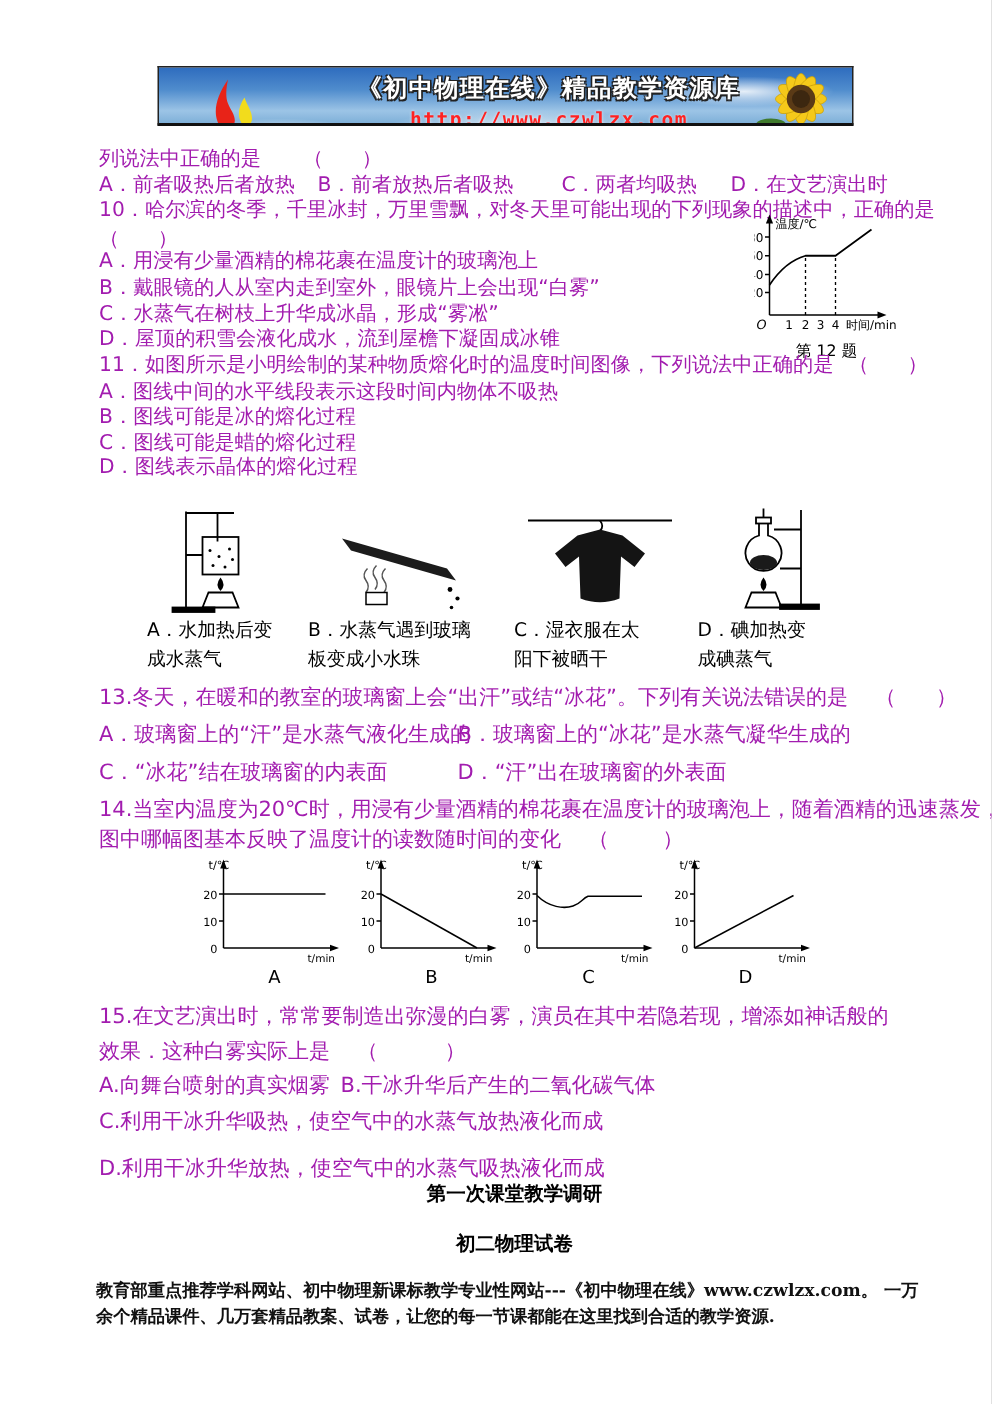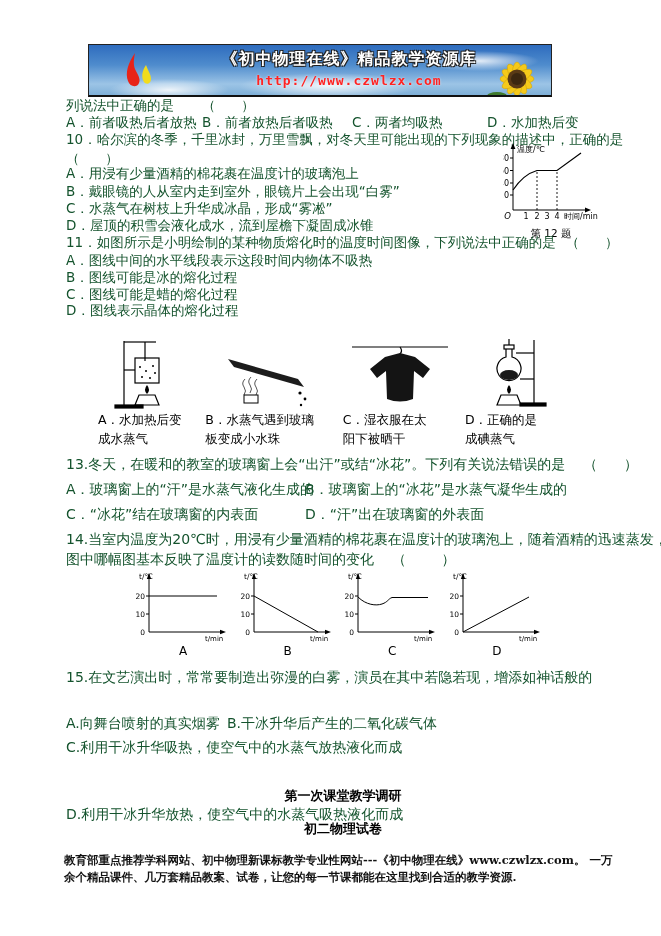--- a/index.html
+++ b/index.html
@@ -4,46 +4,46 @@
 <style>
   * { margin:0; padding:0; box-sizing:border-box; }
   body { background:#888; }
   .page {
     position:relative; width:661px; height:936px; background:#ffffff;
     margin:0 auto; overflow:hidden; color:#000;
     font-family:"DejaVu Sans","Liberation Sans",sans-serif;
   }
   
   .banner {
-    position:absolute; left:88px; top:44px; width:464px; height:53px;
+    position:absolute; left:105px; top:44px; width:464px; height:40px;
     background:linear-gradient(180deg,#2e6cbe 0%,#4f8ccd 40%,#9cc4e6 78%,#7fb0d8 100%);
     border:1px solid #222; border-bottom:2px solid #111; overflow:hidden;
   }
   .cloud { position:absolute; background:radial-gradient(closest-side,rgba(255,255,255,.85),rgba(255,255,255,0)); }
   .c1 { left:150px; top:28px; width:180px; height:26px; }
   .c2 { left:20px;  top:34px; width:120px; height:22px; }
   .c3 { left:330px; top:6px;  width:120px; height:20px; }
   .logo { position:absolute; left:30px; top:5px; width:44px; height:44px; }
   .banner-text { position:absolute; left:110px; top:4px; width:300px; text-align:center; }
   .banner-title {
     font-size:16px; font-weight:bold; color:#fff; letter-spacing:1px; white-space:nowrap;
     text-shadow:1px 1px 0 #222, -1px -1px 0 #222, 1px -1px 0 #222, -1px 1px 0 #222;
   }
   .banner-url {
     margin-top:3px; font-size:13px; font-weight:bold; color:#ff2222; letter-spacing:1px;
     font-family:"DejaVu Sans Mono","Liberation Mono",monospace;
     text-shadow:0 0 2px rgba(255,255,255,.7);
   }
   .sunflower { position:absolute; right:-4px; bottom:-6px; width:74px; height:52px; }
   
-  .line { position:absolute; left:66px; font-size:13.5px; white-space:pre; color:#14532d; }
+  .line { position:absolute; left:66px; font-size:13.5px; white-space:pre; color:#a21caf; }
   .sz14 { font-size:14px; }
   .opt-a136 { display:inline-block; width:136px; }
-  .opt-b150 { display:inline-block; width:150px; }
-  .opt-c135 { display:inline-block; width:135px; }
+  .opt-b150 { display:inline-block; width:150px;text-align:center; }
+  .opt-c135 { display:inline-block; width:135px;text-align:center; }
   .opt-w239 { display:inline-block; width:239px; }
   .opt-w161 { display:inline-block; width:161px; }
   .paren-gap28 { margin-left:28px; }
   .paren-gap26 { margin-left:26px; }
   .paren-gap18 { margin-left:18px; }
   .paren-gap10 { margin-left:10px; }
   
   .melt-graph { position:absolute; left:503px; top:142px; width:110px; }
   .melt-caption { width:96px; text-align:center; font-size:10.5px; margin-top:1px; }
   svg text { font-family:"DejaVu Sans","Liberation Sans",sans-serif; fill:#000; }
@@ -90,21 +90,21 @@
         <ellipse cx="36" cy="30" rx="17" ry="5.5" transform="rotate(120 36 30)"></ellipse>
         <ellipse cx="36" cy="30" rx="17" ry="5.5" transform="rotate(150 36 30)"></ellipse>
       </g>
       <circle cx="36" cy="30" r="9.5" fill="#5a3a16"></circle>
       <circle cx="36" cy="30" r="6" fill="#3c2710"></circle>
       <ellipse cx="16" cy="47" rx="10" ry="4" fill="#3f7a2c"></ellipse>
     </svg>
   </div>
 
   <div class="line" style="top:97px"><span>列说法中正确的是</span><span class="paren-gap28">（      ）</span></div>
-  <div class="line" style="top:114px"><span class="opt-a136">A．前者吸热后者放热</span><span class="opt-b150">B．前者放热后者吸热</span><span class="opt-c135">C．两者均吸热</span><span>D．水加热后变</span></div>
+  <div class="line" style="top:114px"><span class="opt-a136">A．前者吸热后者放热</span><span class="opt-b150">B．前者放热后者吸热</span><span class="opt-c135">C．两者均吸热</span><span>D．在文艺演出时</span></div>
 
   <div class="line" style="top:131px">10．哈尔滨的冬季，千里冰封，万里雪飘，对冬天里可能出现的下列现象的描述中，正确的是</div>
   <div class="line" style="top:150px">（      ）</div>
   <div class="line" style="top:165px">A．用浸有少量酒精的棉花裹在温度计的玻璃泡上</div>
   <div class="line" style="top:183px">B．戴眼镜的人从室内走到室外，眼镜片上会出现“白雾”</div>
   <div class="line" style="top:200px">C．水蒸气在树枝上升华成冰晶，形成“雾凇”</div>
   <div class="line" style="top:217px">D．屋顶的积雪会液化成水，流到屋檐下凝固成冰锥</div>
 
   <div class="melt-graph">
     <svg width="110" height="80" viewBox="0 0 110 80">
@@ -211,21 +211,21 @@
           <line x1="58" y1="16" x2="40" y2="16"></line>
           <line x1="58" y1="42" x2="44" y2="42"></line>
           <line x1="33" y1="2" x2="33" y2="8"></line>
           <rect x="28" y="8" width="10" height="4"></rect>
           <path d="M30,12 v8 a12,12 0 1 0 6,0 v-8"></path>
         </g>
         <ellipse cx="33" cy="38" rx="9" ry="5" fill="#1a1a1a"></ellipse>
         <path d="M33,48 q4,5 0,9 q-4,-4 0,-9" fill="#000"></path>
         <path d="M25,58 h16 l4,10 h-24 z" fill="none" stroke="#000" stroke-width="1.2"></path>
       </svg>
-      <div class="fig-cap">D．正确的是</div>
+      <div class="fig-cap">D．碘加热变</div>
       <div class="fig-cap">成碘蒸气</div>
     </div>
   </div>
 
   <div class="line sz14" style="top:456px"><span>13.冬天，在暖和的教室的玻璃窗上会“出汗”或结“冰花”。下列有关说法错误的是</span><span class="paren-gap18">（      ）</span></div>
   <div class="line sz14" style="top:481px"><span class="opt-w239">A．玻璃窗上的“汗”是水蒸气液化生成的</span><span>B．玻璃窗上的“冰花”是水蒸气凝华生成的</span></div>
   <div class="line sz14" style="top:506px"><span class="opt-w239">C．“冰花”结在玻璃窗的内表面</span><span>D．“汗”出在玻璃窗的外表面</span></div>
 
   <div class="line sz14" style="top:531px">14.当室内温度为20℃时，用浸有少量酒精的棉花裹在温度计的玻璃泡上，随着酒精的迅速蒸发，</div>
   <div class="line sz14" style="top:551px"><span>图中哪幅图基本反映了温度计的读数随时间的变化</span><span class="paren-gap18">（        ）</span></div>
@@ -307,22 +307,23 @@
         <text x="12" y="65" font-size="7.5" text-anchor="end">0</text>
         <text x="6" y="9" font-size="7.5">t/℃</text>
         <text x="72" y="71" font-size="7">t/min</text>
         <line x1="16" y1="62" x2="82" y2="27" stroke="#000" stroke-width="1"></line>
       </svg>
       <div class="g-label">D</div>
     </div>
   </div>
 
   <div class="line sz14" style="top:669px">15.在文艺演出时，常常要制造出弥漫的白雾，演员在其中若隐若现，增添如神话般的</div>
+  <div class="line sz14" style="top:692px"><span>效果．这种白雾实际上是</span><span class="paren-gap18">（          ）</span></div>
   <div class="line sz14" style="top:715px"><span class="opt-w161">A.向舞台喷射的真实烟雾</span><span>B.干冰升华后产生的二氧化碳气体</span></div>
   <div class="line sz14" style="top:739px">C.利用干冰升华吸热，使空气中的水蒸气放热液化而成</div>
-  <div class="line sz14" style="top:806px">D.利用干冰升华放热，使空气中的水蒸气吸热液化而成</div>
+  <div class="line sz14" style="top:770px">D.利用干冰升华放热，使空气中的水蒸气吸热液化而成</div>
 
   <div class="heading" style="top:787px">第一次课堂教学调研</div>
   <div class="heading" style="top:820px">初二物理试卷</div>
 
   <div class="footer">教育部重点推荐学科网站、初中物理新课标教学专业性网站---《初中物理在线》www.czwlzx.com。 一万余个精品课件、几万套精品教案、试卷，让您的每一节课都能在这里找到合适的教学资源.</div>
 
 </div>
 
 </body></html>

